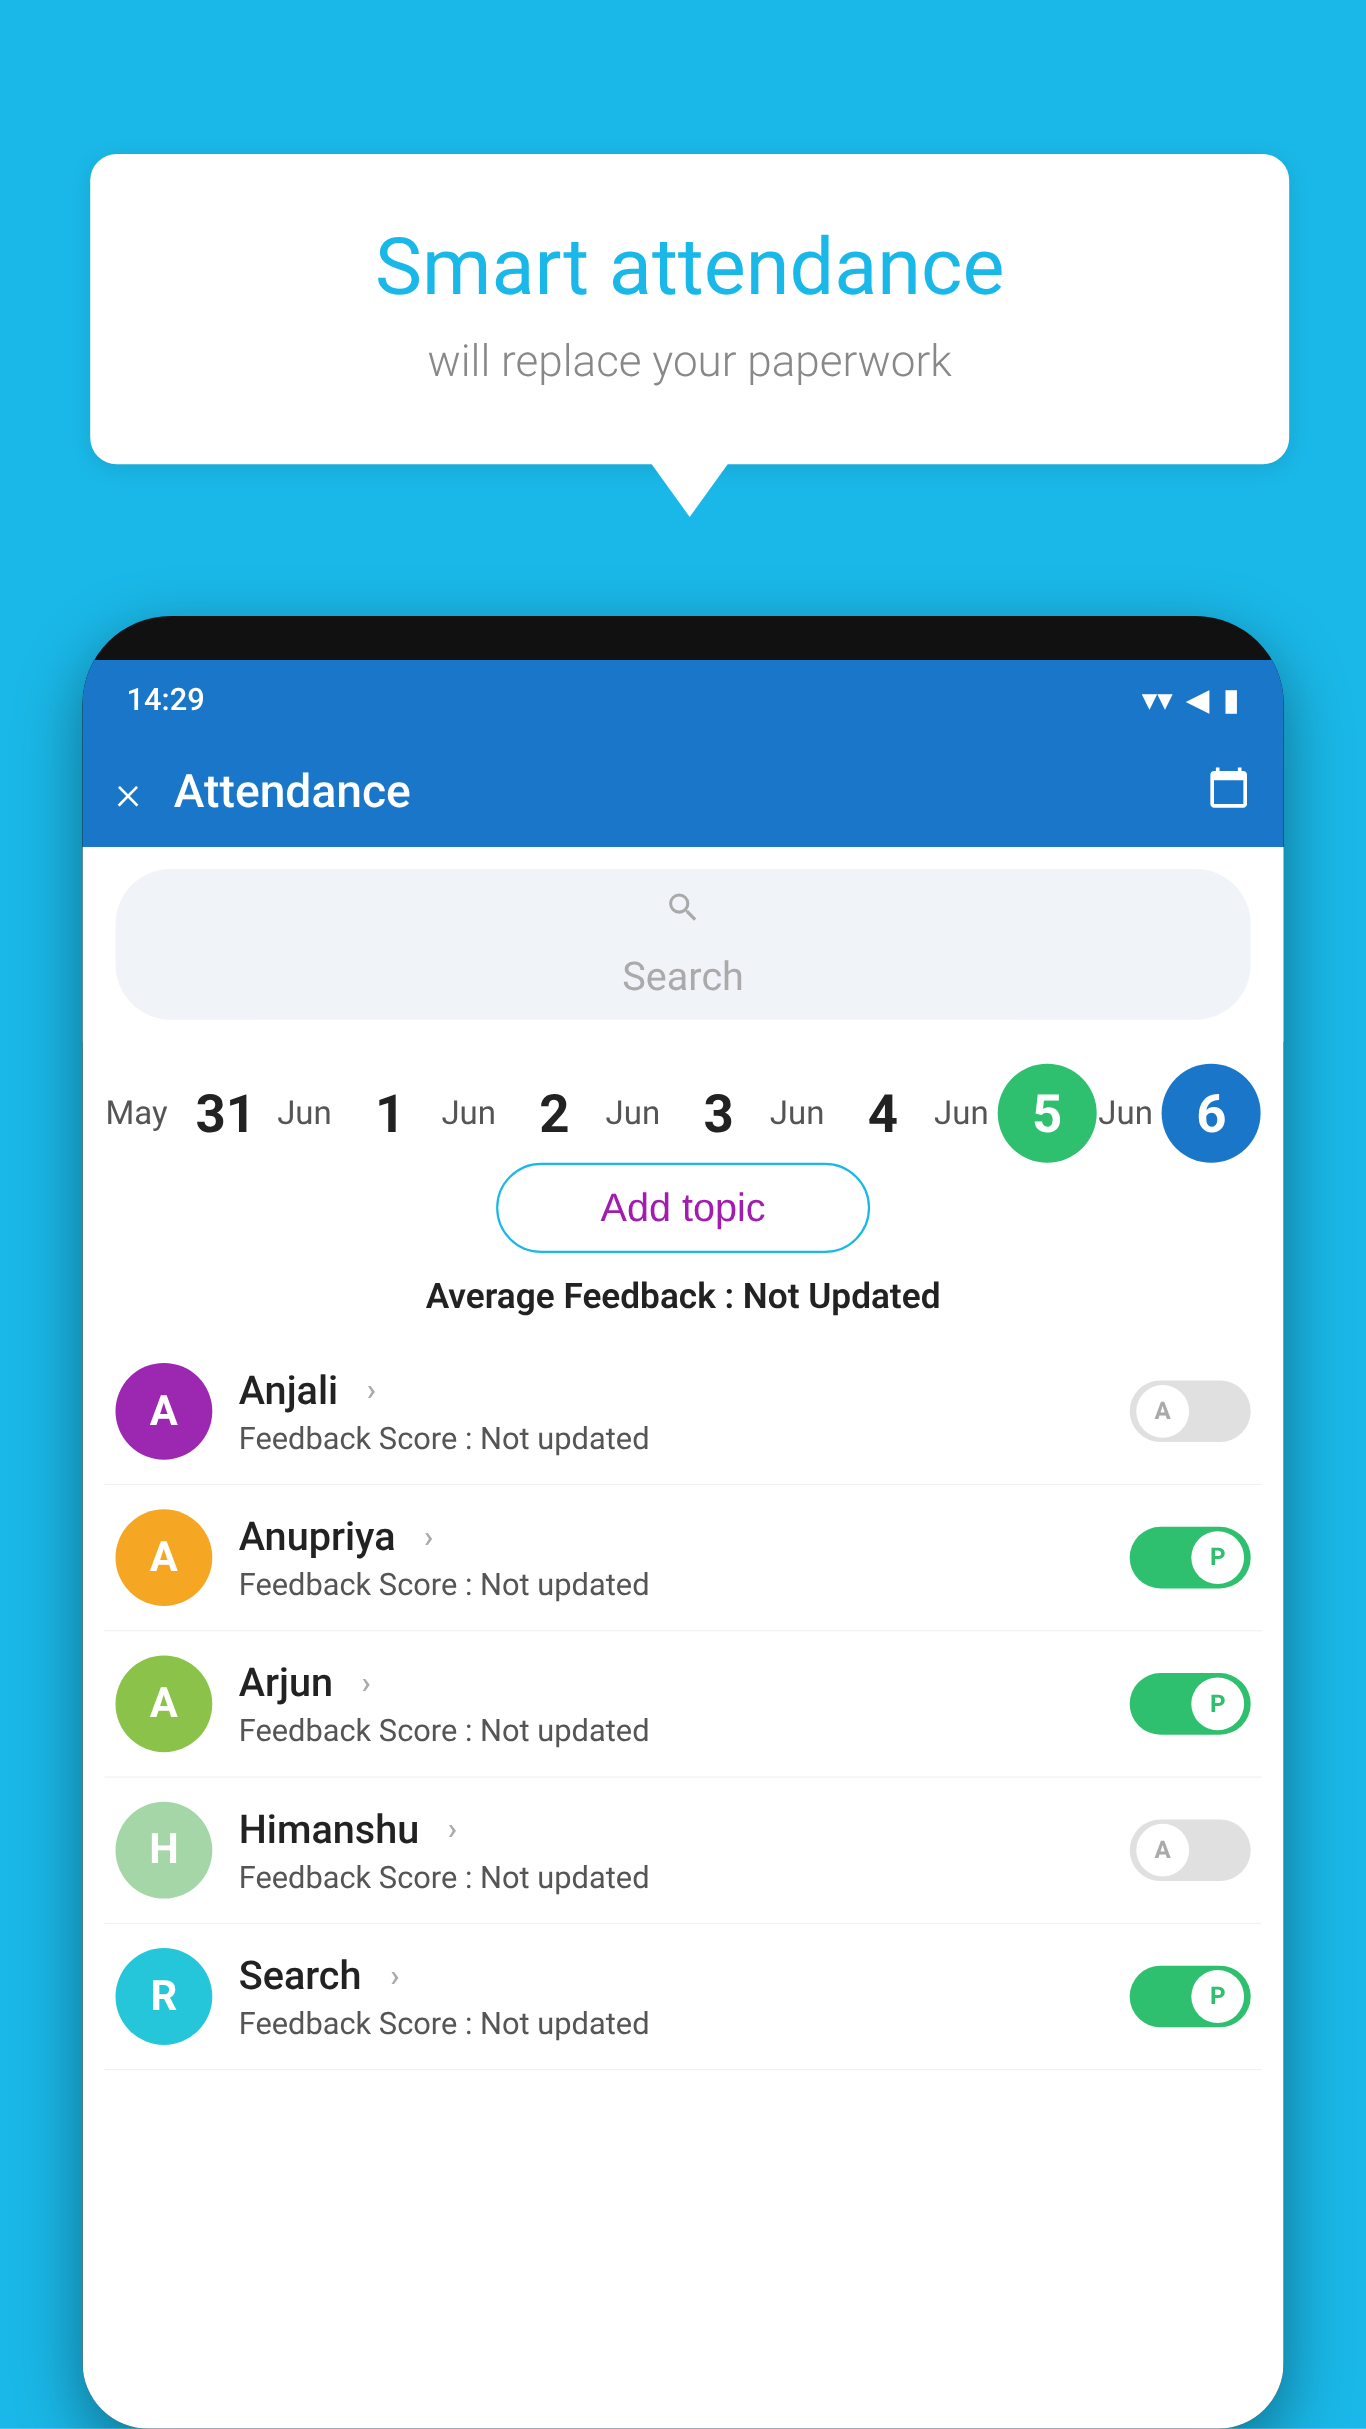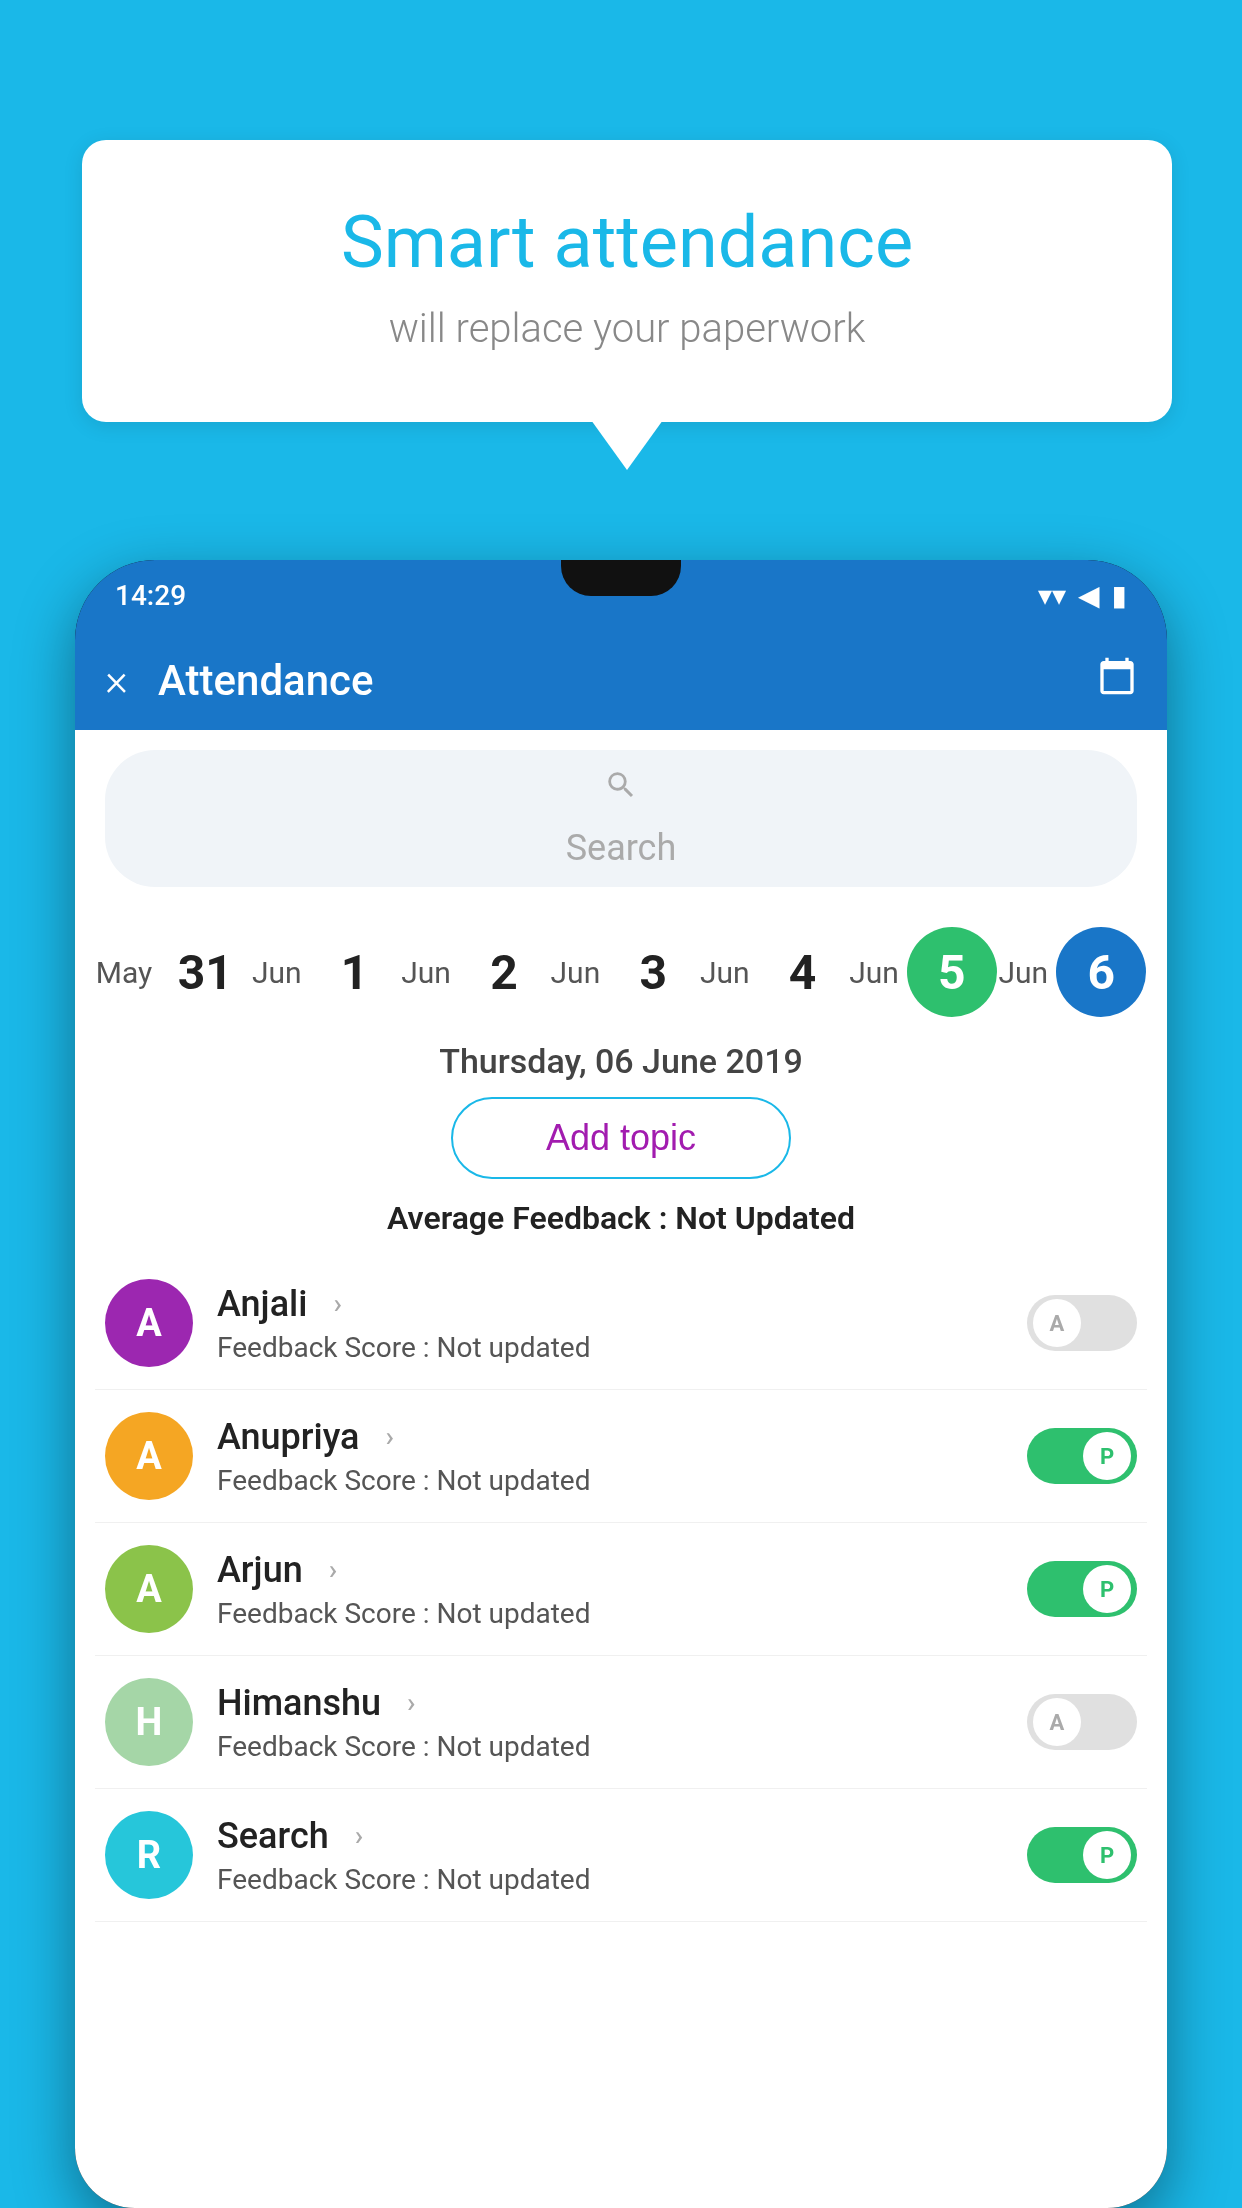--- a/index.html
+++ b/index.html
@@ -68,20 +68,21 @@
     .status-bar {
       background: #1976c8;
       height: 70px;
       display: flex;
       align-items: center;
       justify-content: space-between;
       padding: 0 40px;
       color: white;
       font-size: 28px;
       font-weight: 500;
+      margin-top: 40px;
     }
     .status-right {
       display: flex;
       align-items: center;
       gap: 12px;
     }
 
     
     .notch {
       position: absolute;
@@ -378,21 +379,20 @@
         <div class="cal-day">
           <div class="cal-month">Jun</div>
           <div class="cal-num today-green">5</div>
         </div>
         <div class="cal-day">
           <div class="cal-month">Jun</div>
           <div class="cal-num today-blue">6</div>
         </div>
       </div>
 
-    <div class="date-label">Thursday, 06 June 2019</div>
 
     <button class="add-topic-btn">Add topic</button>
 
     <div class="avg-feedback">
       <span>Average Feedback :</span>
       <span>Not Updated</span>
     </div>
 
     <div class="student-list">
 

